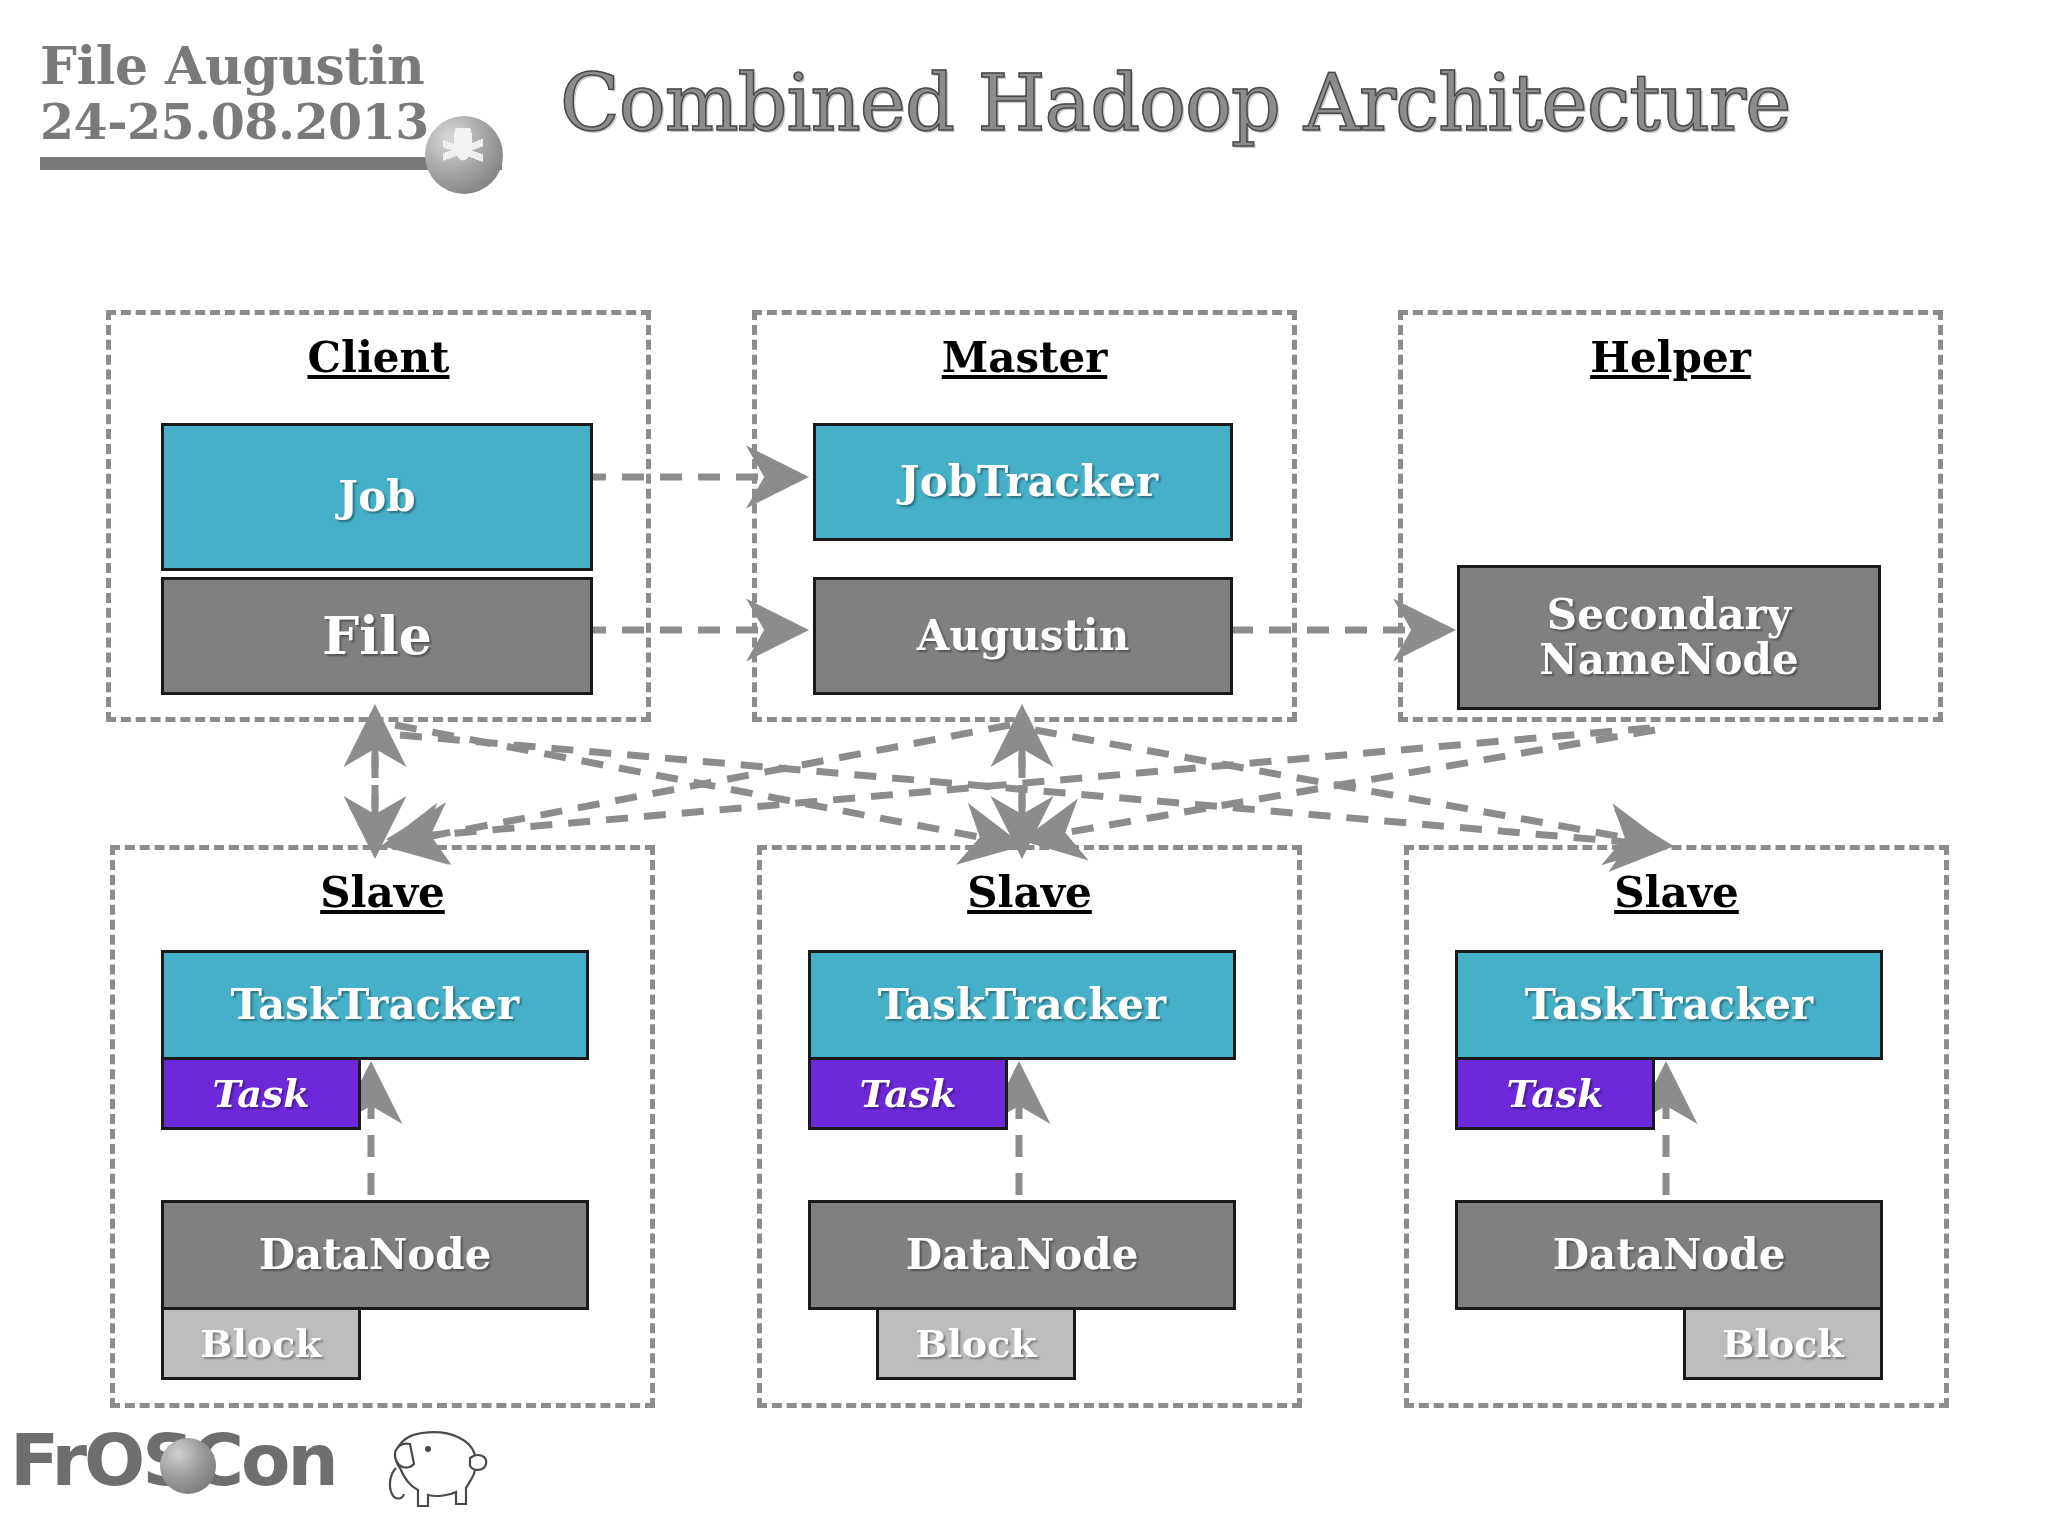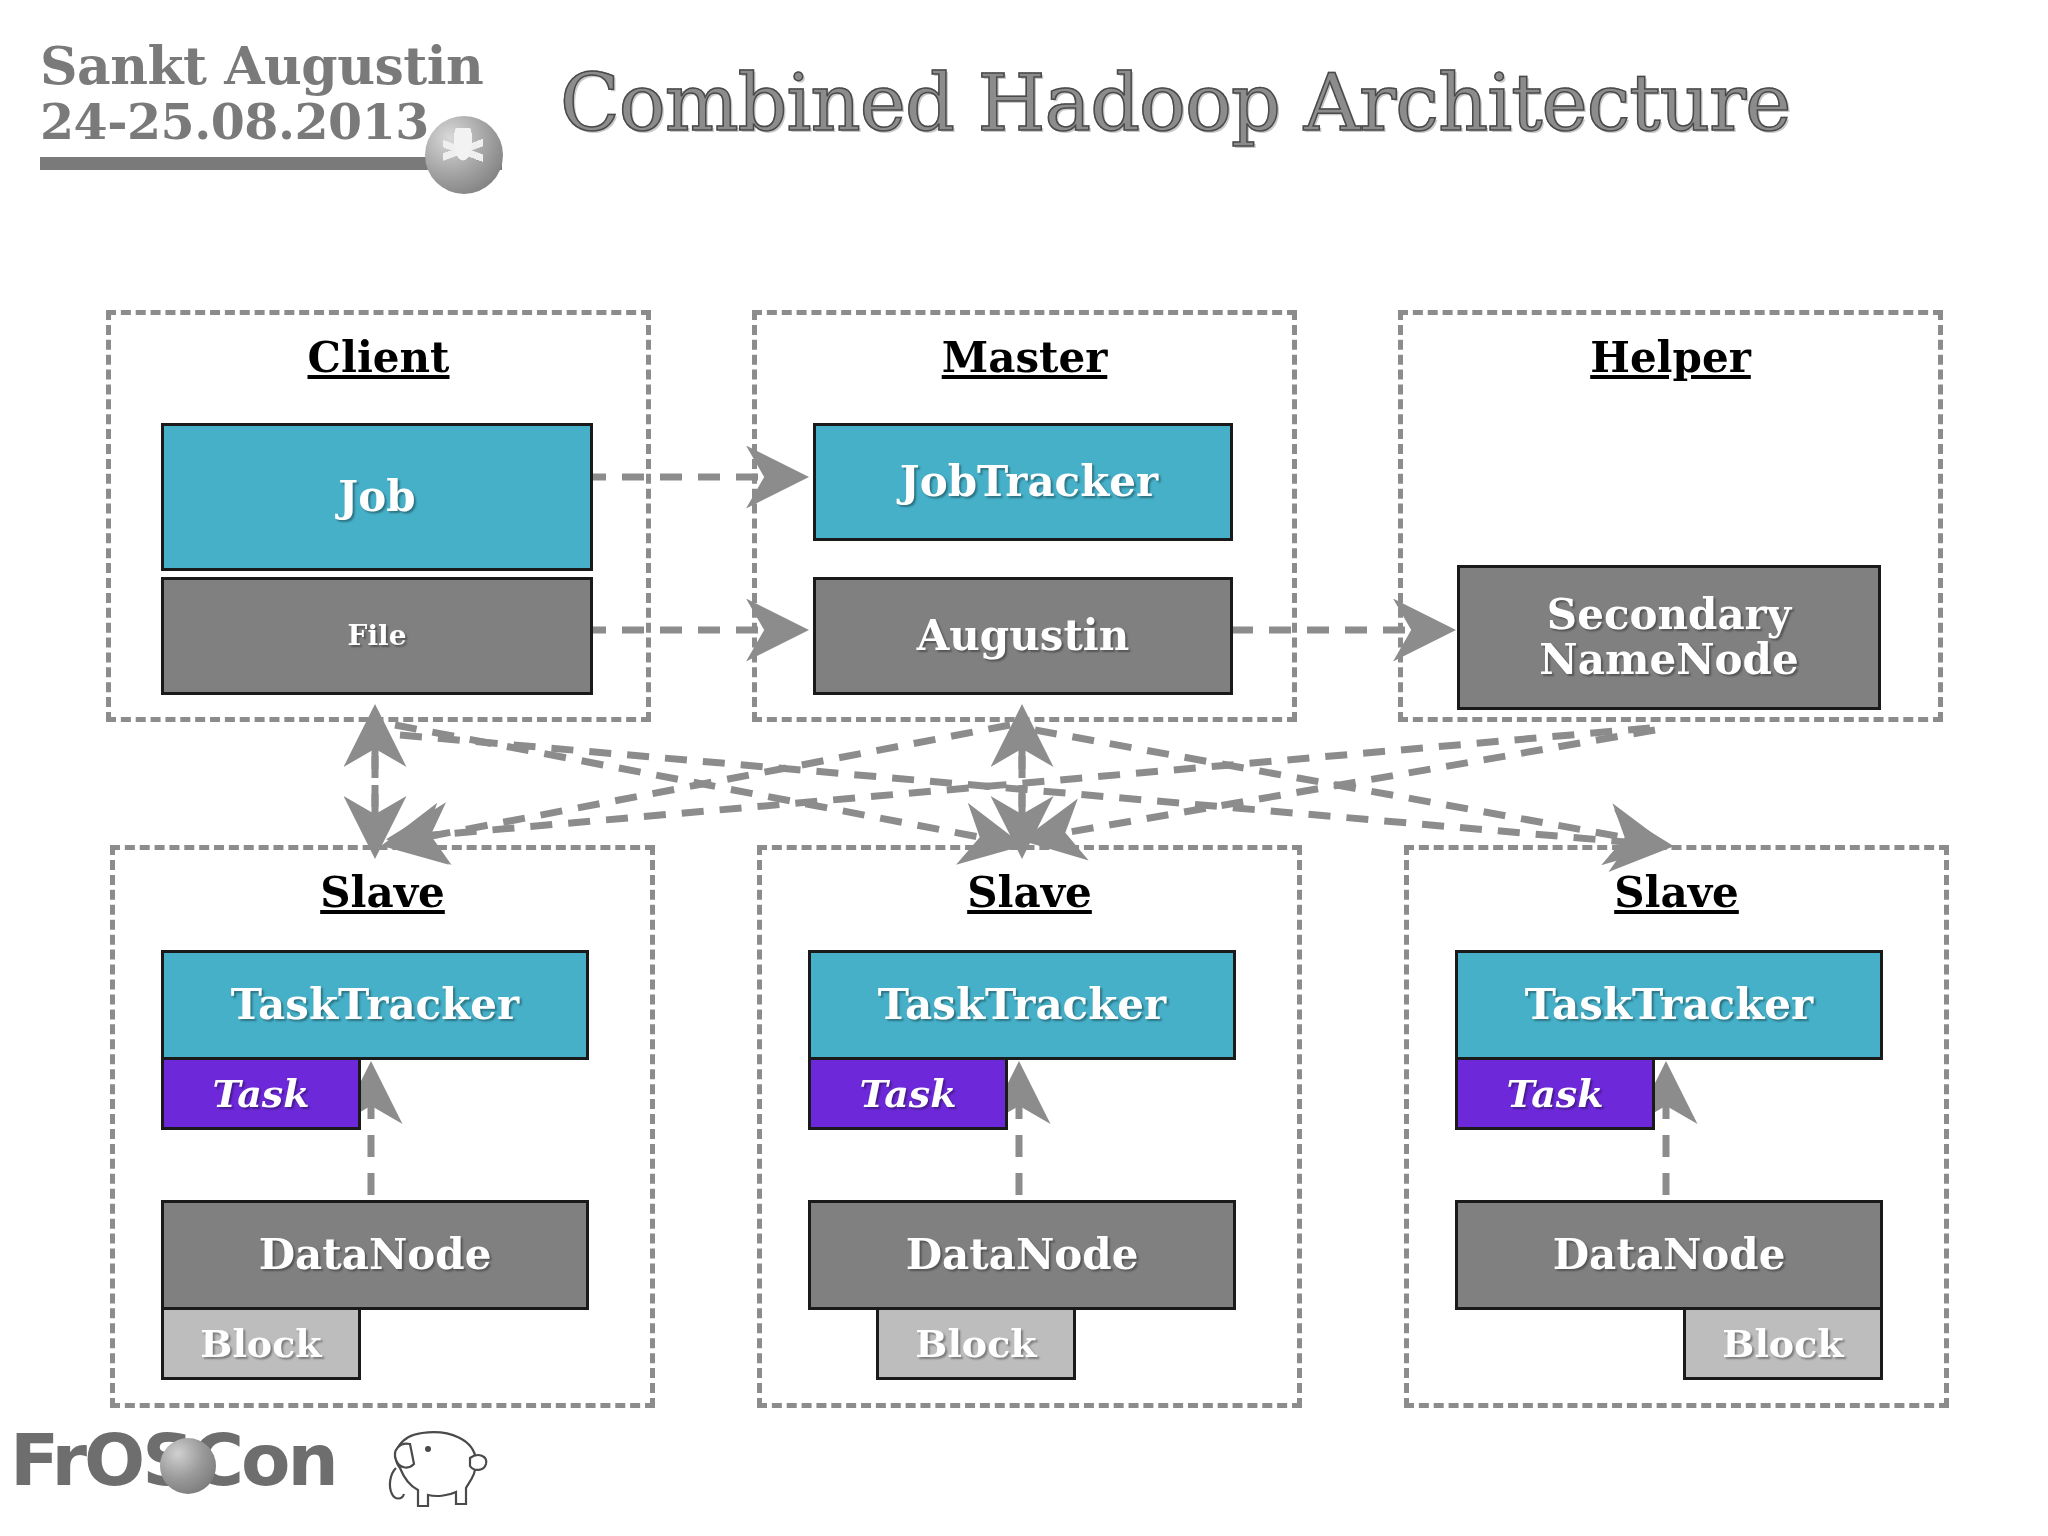--- a/index.html
+++ b/index.html
@@ -111,21 +111,21 @@
   .elephant {
     position: absolute; left: 370px; top: 20px; width: 130px; height: 100px;
   }
 </style>
 </head>
 <body>
 
 <div id="stage">
 
   <div class="brand">
-    <div class="brand-line1">Sankt Augustin</div>
+    <div class="brand-line1">File Augustin</div>
     <div class="brand-line2">24-25.08.2013</div>
     <div class="brand-rule"></div>
     <div class="brand-globe">
         <div class="gk"></div>
       </div>
   </div>
 
   <div class="page-title">Combined Hadoop Architecture</div>
 
   <svg id="wires" viewBox="0 0 2048 1536">
@@ -162,21 +162,21 @@
       <line x1="1019" y1="1195" x2="1019" y2="1075"></line>
       <line x1="1666" y1="1195" x2="1666" y2="1075"></line>
     </g>
   </svg>
 
   <div class="group" style="left:106px; top:310px; width:545px; height:412px;">
     <div class="group-title">Client</div>
     <div class="node n-teal" style="left:50px; top:108px; width:432px; height:148px; font-size:42px;">
       <span>Job</span>
     </div>
-    <div class="node n-gray" style="left:50px; top:262px; width:432px; height:118px; font-size:28px;">
+    <div class="node n-gray" style="left:50px; top:262px; width:432px; height:118px; font-size:52px;">
       <span>File</span>
     </div>
   </div>
 
   <div class="group" style="left:752px; top:310px; width:545px; height:412px;">
     <div class="group-title">Master</div>
     <div class="node n-teal" style="left:56px; top:108px; width:420px; height:118px; font-size:42px;padding-left:12px;">
       <span>JobTracker</span>
     </div>
     <div class="node n-gray" style="left:56px; top:262px; width:420px; height:118px; font-size:42px;">

